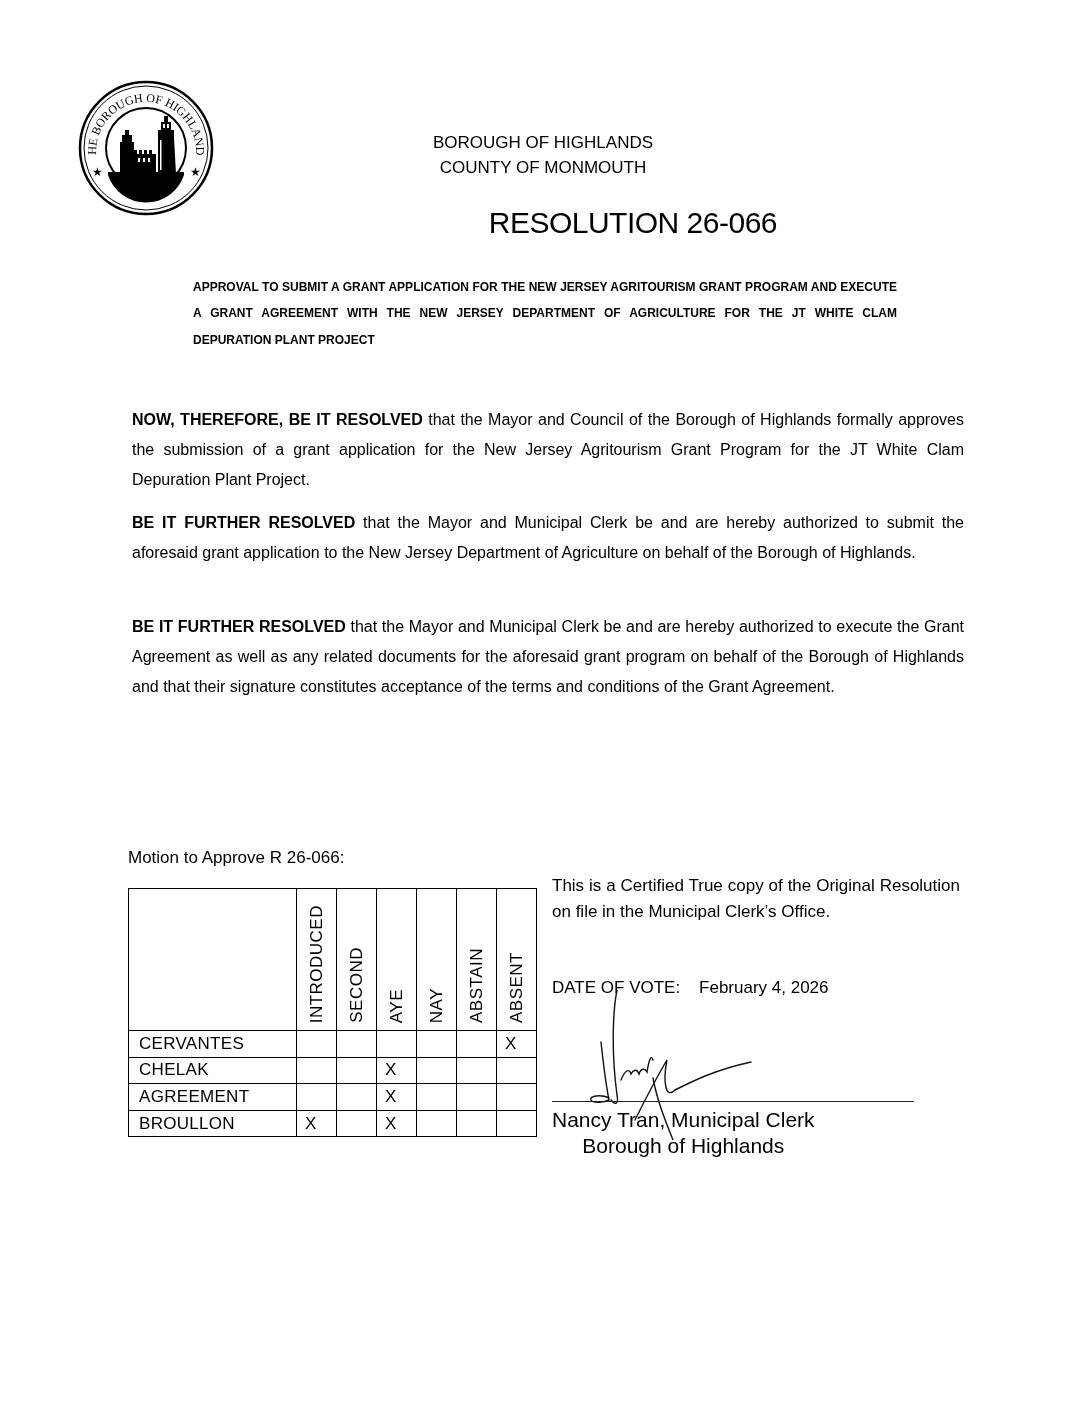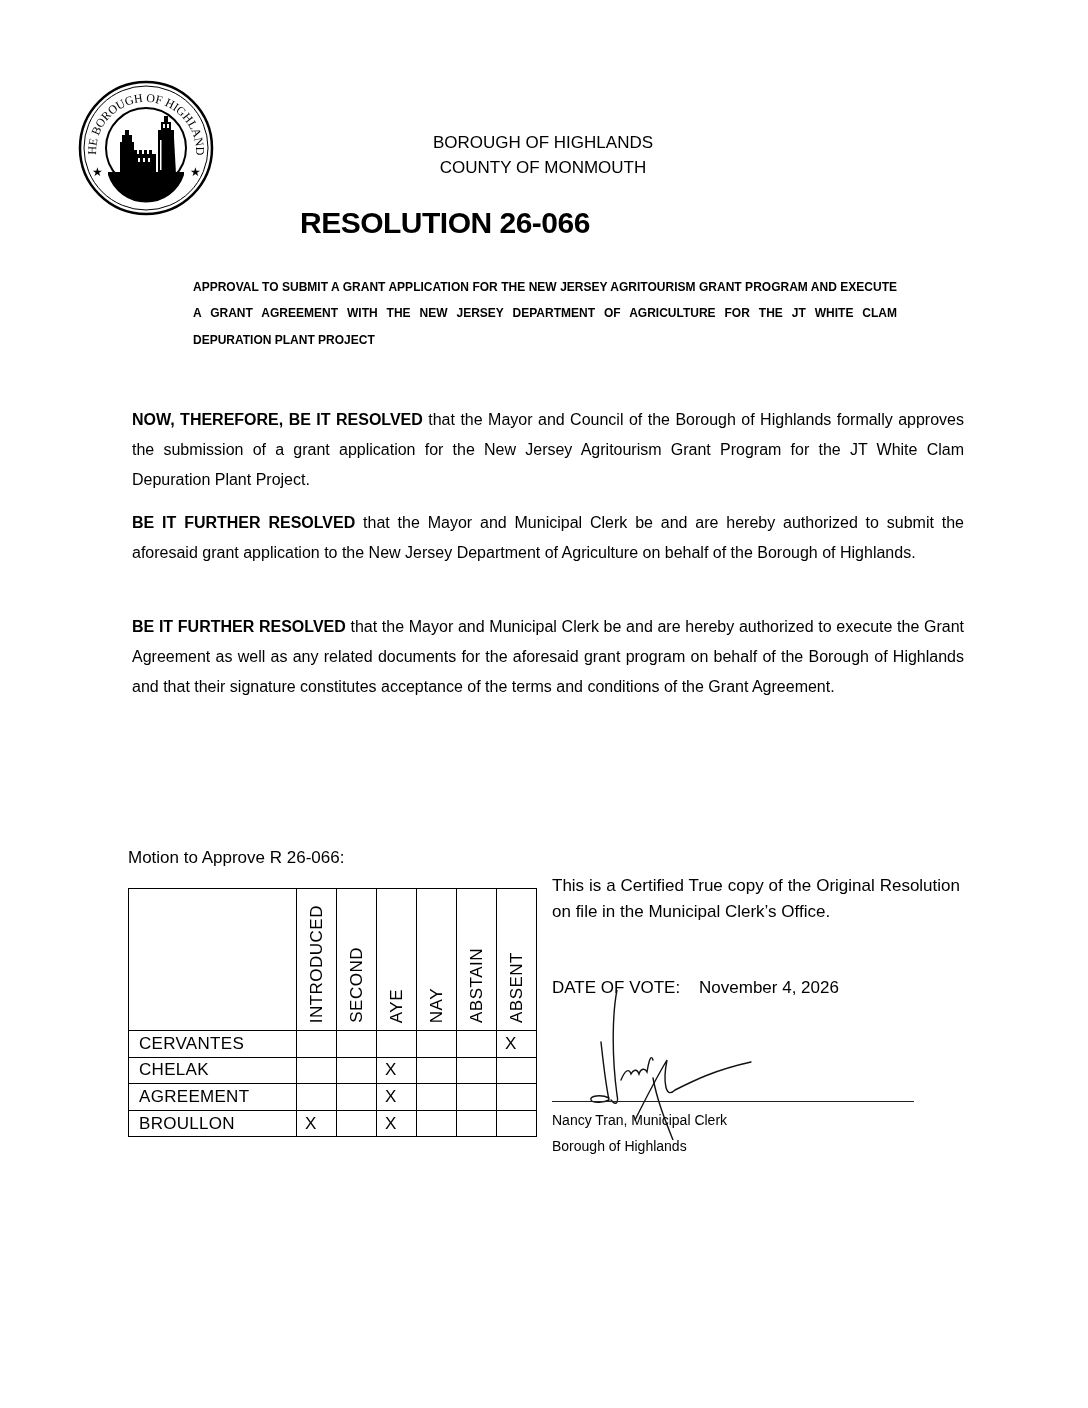--- a/index.html
+++ b/index.html
@@ -2,22 +2,22 @@
 <html><head>
   <meta charset="utf-8">
   <style>
     html, body { margin: 0; padding: 0; background: #ffffff; }
     body { width: 1088px; height: 1408px; position: relative; overflow: hidden;
            font-family: "Liberation Sans", sans-serif; color: #000; }
     .seal { position: absolute; left: 78px; top: 80px; width: 136px; height: 136px; }
     .hdr { position: absolute; left: 380px; width: 326px; text-align: center; font-size: 17px; line-height: 25px; }
     .hdr1 { top: 130px; }
     .hdr2 { top: 155px; }
-    .title { position: absolute; left: 300px; width: 486px; top: 206px; text-align: left;
-             font-size: 30px; font-weight: bold; letter-spacing: -0.5px; }
+    .title { position: absolute; left: 291px; width: 486px; top: 206px; text-align: right;
+             font-size: 30px; font-weight: normal; letter-spacing: -0.5px; }
     .subject { position: absolute; left: 193px; width: 704px; top: 274px; font-weight: bold;
                font-size: 12px; line-height: 26.3px; text-align: justify; text-align-last: left; }
     .para { position: absolute; left: 132px; width: 832px; font-size: 16px; line-height: 30px;
             text-align: justify; }
     .para b { font-weight: bold; }
     .p1 { top: 405px; }
     .p2 { top: 508px; }
     .p3 { top: 612px; }
     .motion { position: absolute; left: 128px; top: 848px; font-size: 17px; text-align: center; }
     table.votes { position: absolute; left: 128px; top: 888px; border-collapse: collapse;
@@ -29,21 +29,21 @@
                          display: inline-block; padding: 2px 0 2px 0; letter-spacing: 0.5px; }
     table.votes td { height: 25.6px; text-align: left; }
     table.votes td.name { padding-left: 10px; letter-spacing: 0.3px; }
     table.votes td.mark { padding-left: 8px; }
     .cert { position: absolute; left: 552px; width: 408px; top: 873px; font-size: 17px;
             line-height: 26px; text-align: justify; text-align-last: left; }
     .date { position: absolute; left: 552px; top: 978px; font-size: 17px; white-space: pre; }
     .sigline { position: absolute; left: 552px; top: 1101px; width: 362px; height: 0;
                border-top: 1.3px solid #222; }
     .signature { position: absolute; left: 585px; top: 990px; width: 190px; height: 150px; }
-    .clerk { position: absolute; left: 552px; top: 1107px; font-size: 14px; line-height: 26px; }
+    .clerk { position: absolute; left: 552px; top: 1107px; font-size: 21px; line-height: 26px; text-align: center; }
   </style>
 </head>
 <body>
 
 <svg class="seal" viewBox="0 0 136 136">
   <circle cx="68" cy="68" r="66" fill="none" stroke="#000" stroke-width="2.5"></circle>
   <circle cx="68" cy="68" r="62" fill="none" stroke="#000" stroke-width="1"></circle>
   <circle cx="68" cy="68" r="40" fill="none" stroke="#000" stroke-width="2"></circle>
   <defs>
     <path id="topArc" d="M 18 72 A 50 50 0 1 1 118 72"></path>
@@ -148,21 +148,21 @@
         <td class="mark"></td>
         <td class="mark">X</td>
         <td class="mark"></td>
         <td class="mark"></td>
         <td class="mark"></td>
       </tr>
     </tbody>
 </table>
 
 <div class="cert">This is a Certified True copy of the Original Resolution on file in the Municipal Clerk’s Office.</div>
-<div class="date"><span>DATE OF VOTE:</span>    <span>November 4, 2026</span></div>
+<div class="date"><span>DATE OF VOTE:</span>    <span>February 4, 2026</span></div>
 
 <svg class="signature" viewBox="0 0 190 150">
   <g fill="none" stroke="#111" stroke-width="1.4" stroke-linecap="round">
     <path d="M 32 0 C 28 20, 26 60, 32 105 C 34 115, 30 115, 26 110"></path>
     <path d="M 16 52 C 18 70, 20 90, 24 110 C 20 112, 8 114, 6 110 C 4 106, 16 104, 24 108"></path>
     <path d="M 36 90 C 40 80, 44 78, 46 84 C 48 80, 52 78, 54 84 C 56 78, 60 78, 62 82 C 64 70, 66 64, 68 70"></path>
     <path d="M 50 130 C 60 110, 70 90, 82 70 C 78 90, 80 110, 90 100 C 110 90, 130 80, 166 72"></path>
     <path d="M 68 88 C 72 110, 80 130, 88 150"></path>
   </g>
 </svg>

